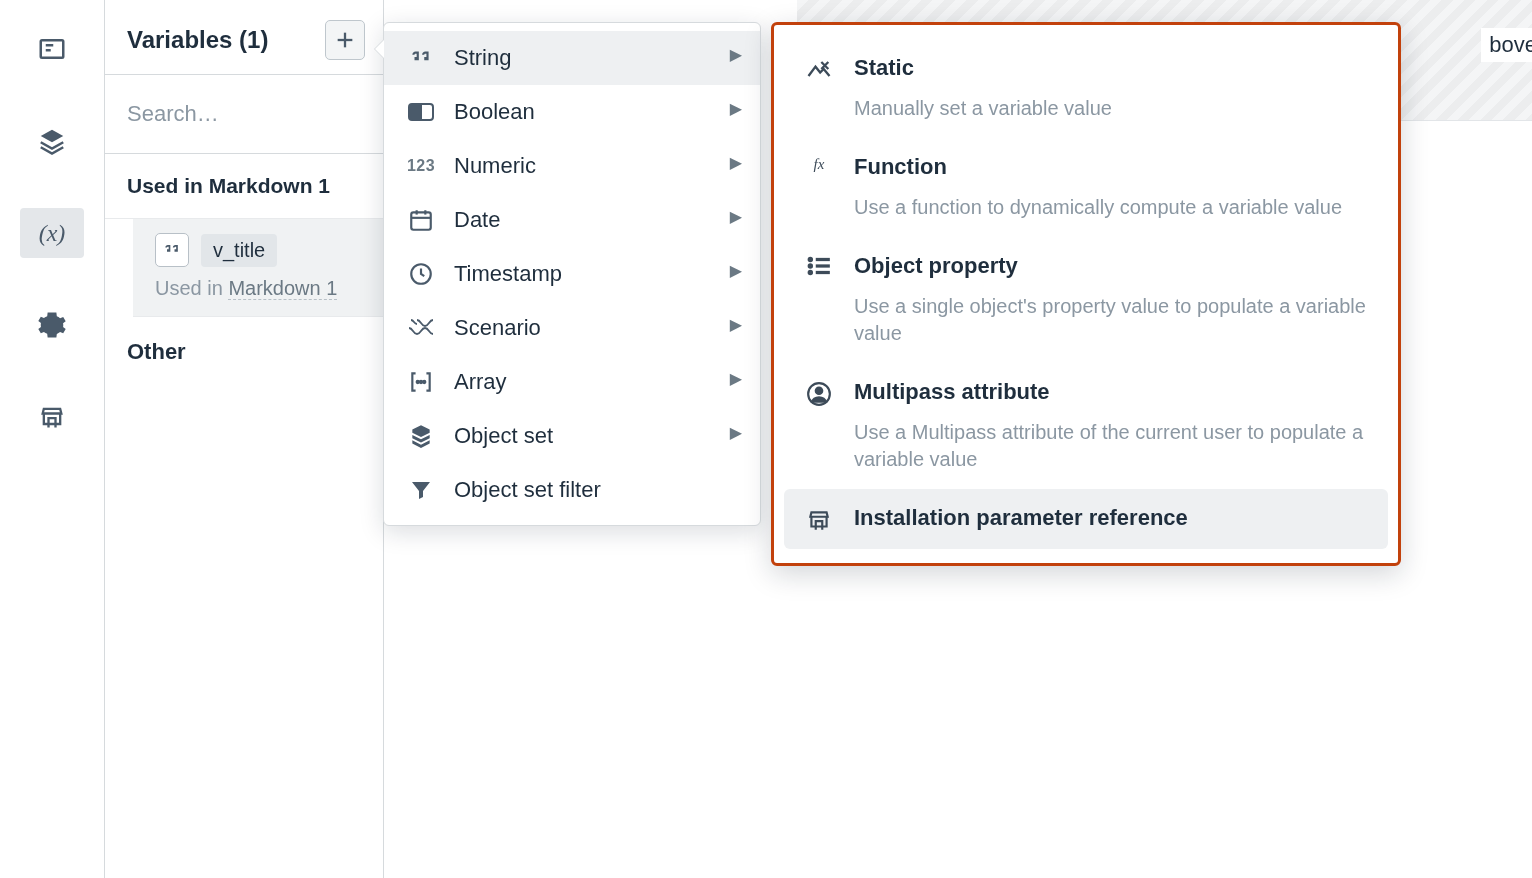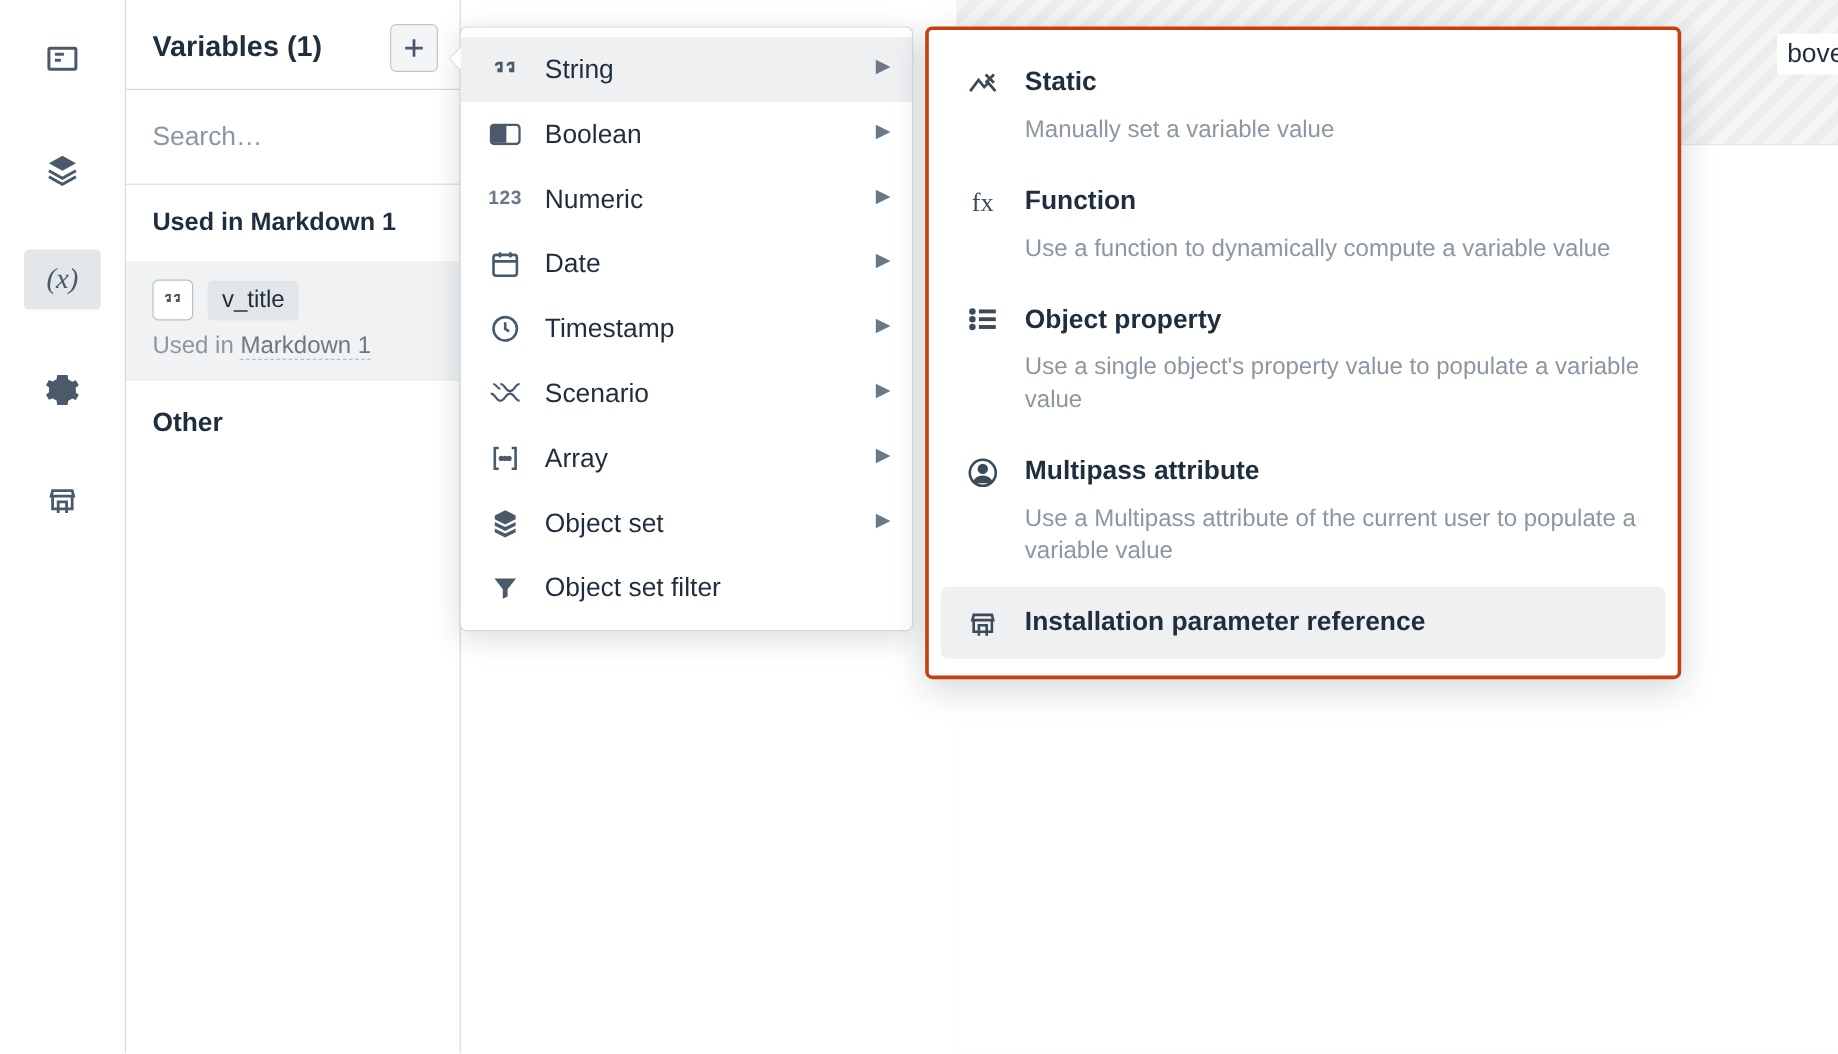--- a/index.html
+++ b/index.html
@@ -13,21 +13,21 @@
 
 
 .panel { position: absolute; left: 104px; top: 0; width: 280px; height: 100%; border-left: 1px solid #d6dadd; border-right: 1px solid #d6dadd; background: #fff; }
 .panel-header { display: flex; align-items: center; justify-content: space-between; padding: 20px 18px 14px 22px; }
 .panel-title { font-size: 24px; font-weight: 700; color: #1f2e3d; }
 .add-btn { width: 40px; height: 40px; border: 1px solid #bfc7cd; border-radius: 5px; background: #f3f5f6; display: flex; align-items: center; justify-content: center; color: #4a5a6a; font-size: 26px; }
 .search-row { border-top: 1px solid #d6dadd; border-bottom: 1px solid #d6dadd; padding: 0 22px; }
 .search-input { width: 100%; height: 78px; border: none; outline: none; font-size: 22px; color: #1f2e3d; background: transparent; }
 .search-input::placeholder { color: #8b97a2; }
 .section-label { font-size: 21px; font-weight: 700; padding: 20px 22px; color: #1f2e3d; border-bottom: 1px solid #e8eaec; }
-.var-row { background: #f0f2f3; padding: 14px 5px 16px 22px; border-bottom: 1px solid #e8eaec; }
+.var-row { background: #f0f2f3; padding: 14px 5px 16px 22px; border-bottom: 1px solid #e8eaec; margin-left: 28px; }
 .var-top { display: flex; align-items: center; gap: 12px; }
 .var-icon-box { width: 34px; height: 34px; border: 1.5px solid #b8c0c7; border-radius: 5px; display: flex; align-items: center; justify-content: center; background: #fff; color:#4a5a6a; }
 .var-name { background: #e2e6e9; padding: 5px 12px; border-radius: 4px; font-size: 20px; color: #1f2e3d; }
 .var-sub { margin-top: 10px; font-size: 20px; color: #8b97a2; }
 .var-sub .link { border-bottom: 1px dashed #b8c0c7; color: #6b7984; }
 .other-label { font-size: 22px; font-weight: 700; padding: 22px; color: #1f2e3d; }
 
 
 .pop1 { position: absolute; left: 383px; top: 22px; width: 378px; background: #fff; border: 1px solid #d6dadd; border-radius: 6px; box-shadow: 0 6px 24px rgba(15,30,45,.15); padding: 8px 0; }
 .pop1::before { content:""; position:absolute; left:-9px; top:16px; width:0; height:0; border-top:10px solid transparent; border-bottom:10px solid transparent; border-right:10px solid #fff; filter: drop-shadow(-1px 0 0 #d6dadd); }
@@ -44,21 +44,21 @@
 .sub-item .txt .t { font-size:22px; font-weight:600; color:#1f2e3d; }
 .sub-item .txt .d { font-size:20px; color:#8b97a2; margin-top:14px; line-height:1.35; }
 
 
 .hatch { position:absolute; left:797px; top:0; width:740px; height:878px; background: repeating-linear-gradient(135deg,#f4f5f6 0 8px,#ecedee 8px 16px); }
 .hatch::after{content:""; position:absolute; left:0; right:0; top:120px; height:760px; background:#fff; border-top:1px solid #e2e5e8;}
 .right-word { position:absolute; right:0; top:28px; font-size:22px; color:#1f2e3d; background:#fff; padding:4px 0 4px 8px;}
 .right-store { position:absolute; right:0; top:120px; width:40px; height:40px; background:#fff; border:1px solid #e2e5e8; border-right:none; display:flex; align-items:center; justify-content:center; color:#4a5a6a; }
 
 .numlabel { font-size:16px; font-weight:600; color:#6b7984; letter-spacing:0.5px;}
-.fx { font-family: Georgia, serif; font-size: 22px; }
+.fx { font-style: italic; font-family: Georgia, serif; font-size: 15px; }
 </style>
 </head>
 <body>
 
 <div class="hatch">
   <div class="right-word">bove</div>
   <div class="right-store">
     <svg width="22" height="22" viewBox="0 0 24 24" fill="none" stroke="currentColor" stroke-width="2">
         <path d="M4 9h16l-1-4H5z"></path>
         <path d="M5 9v9h14V9"></path>

